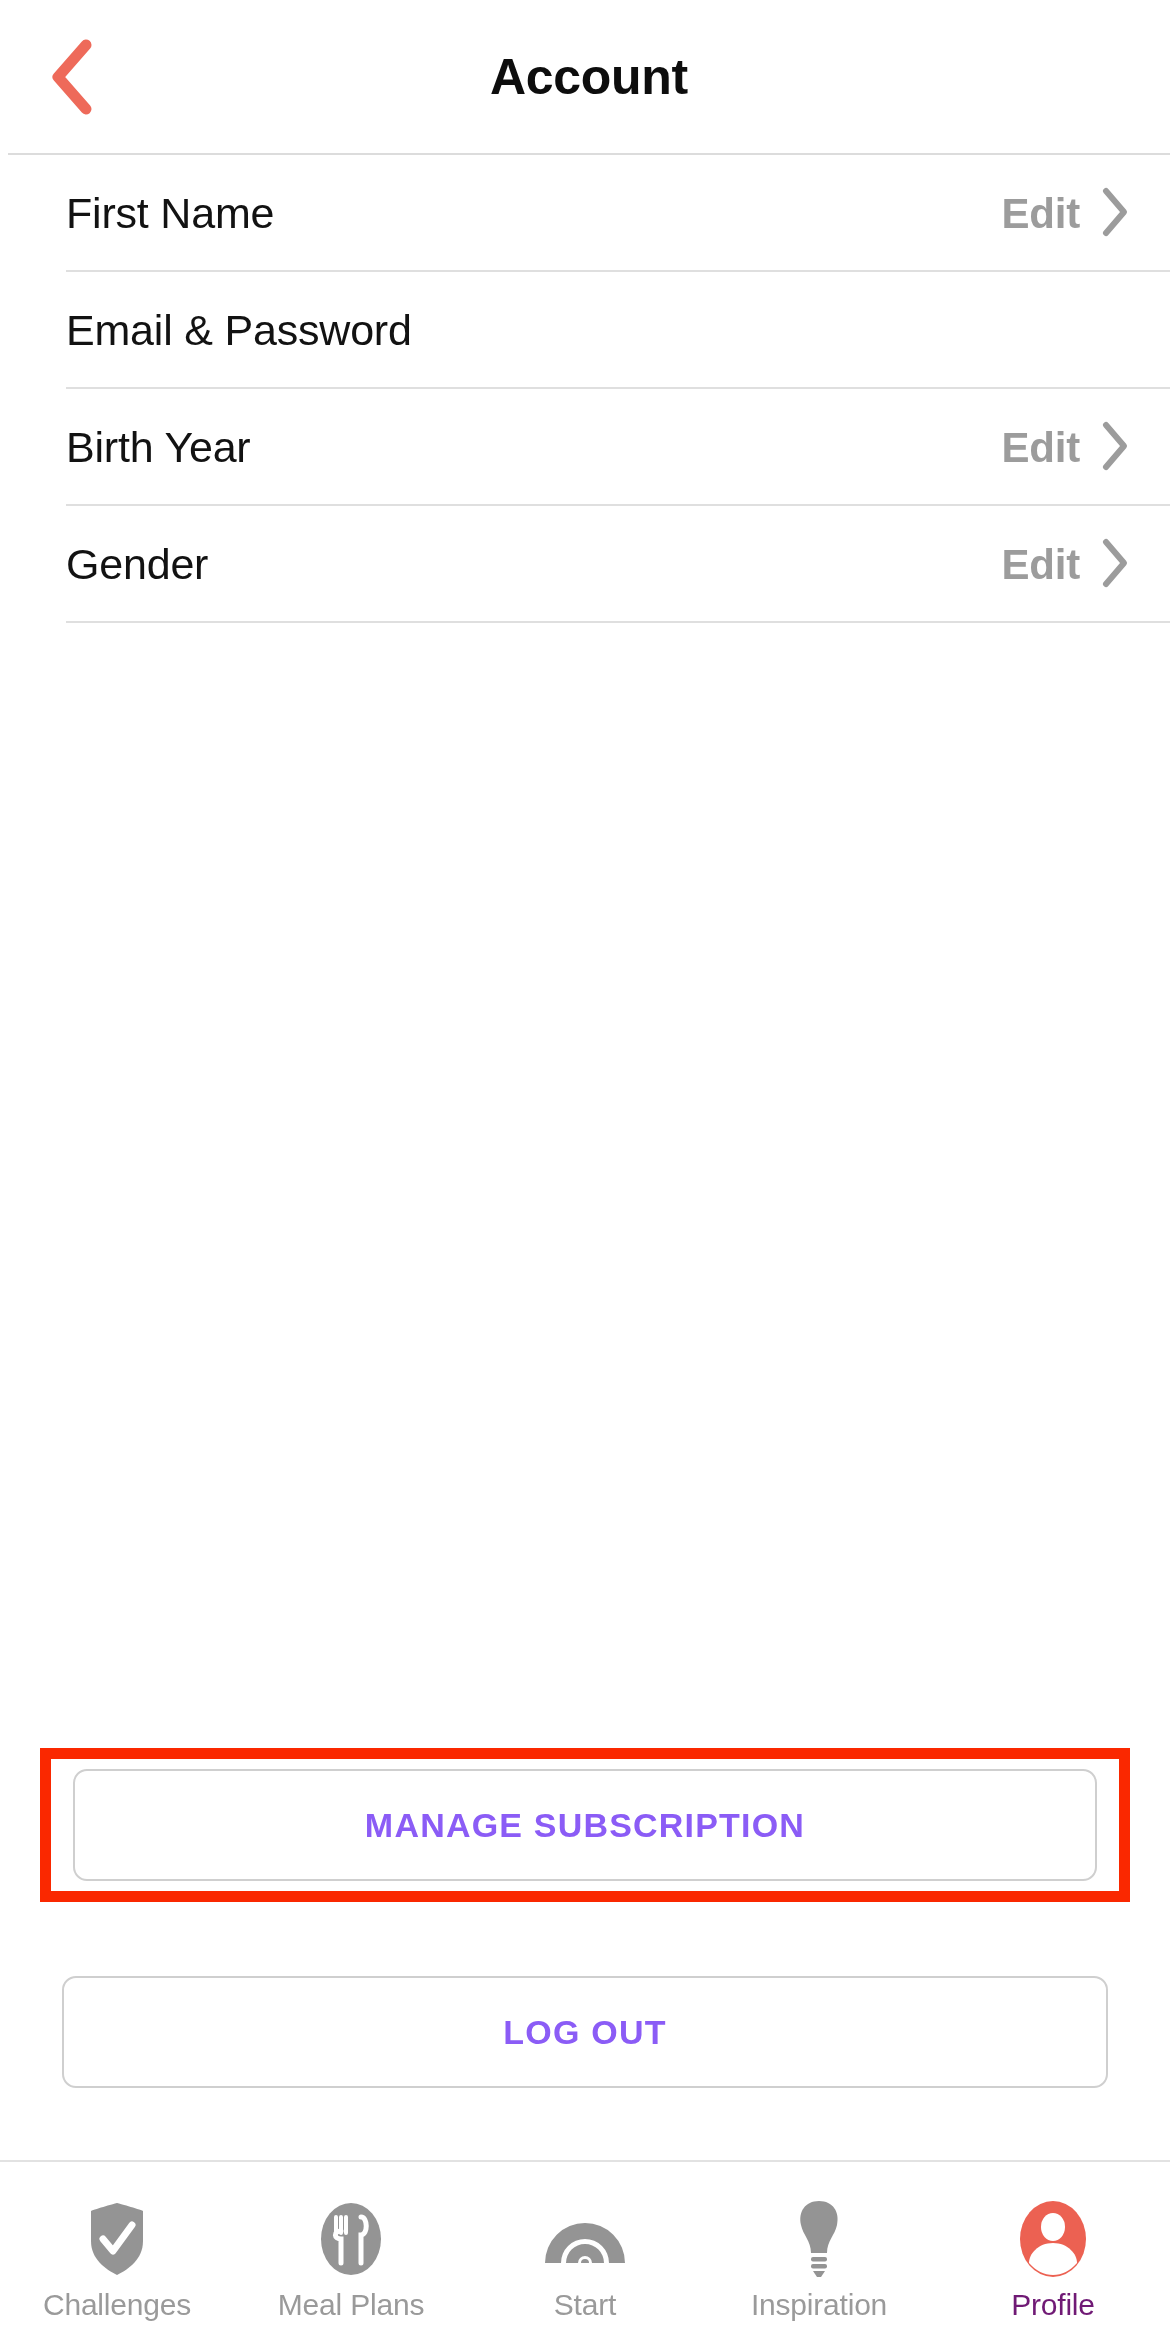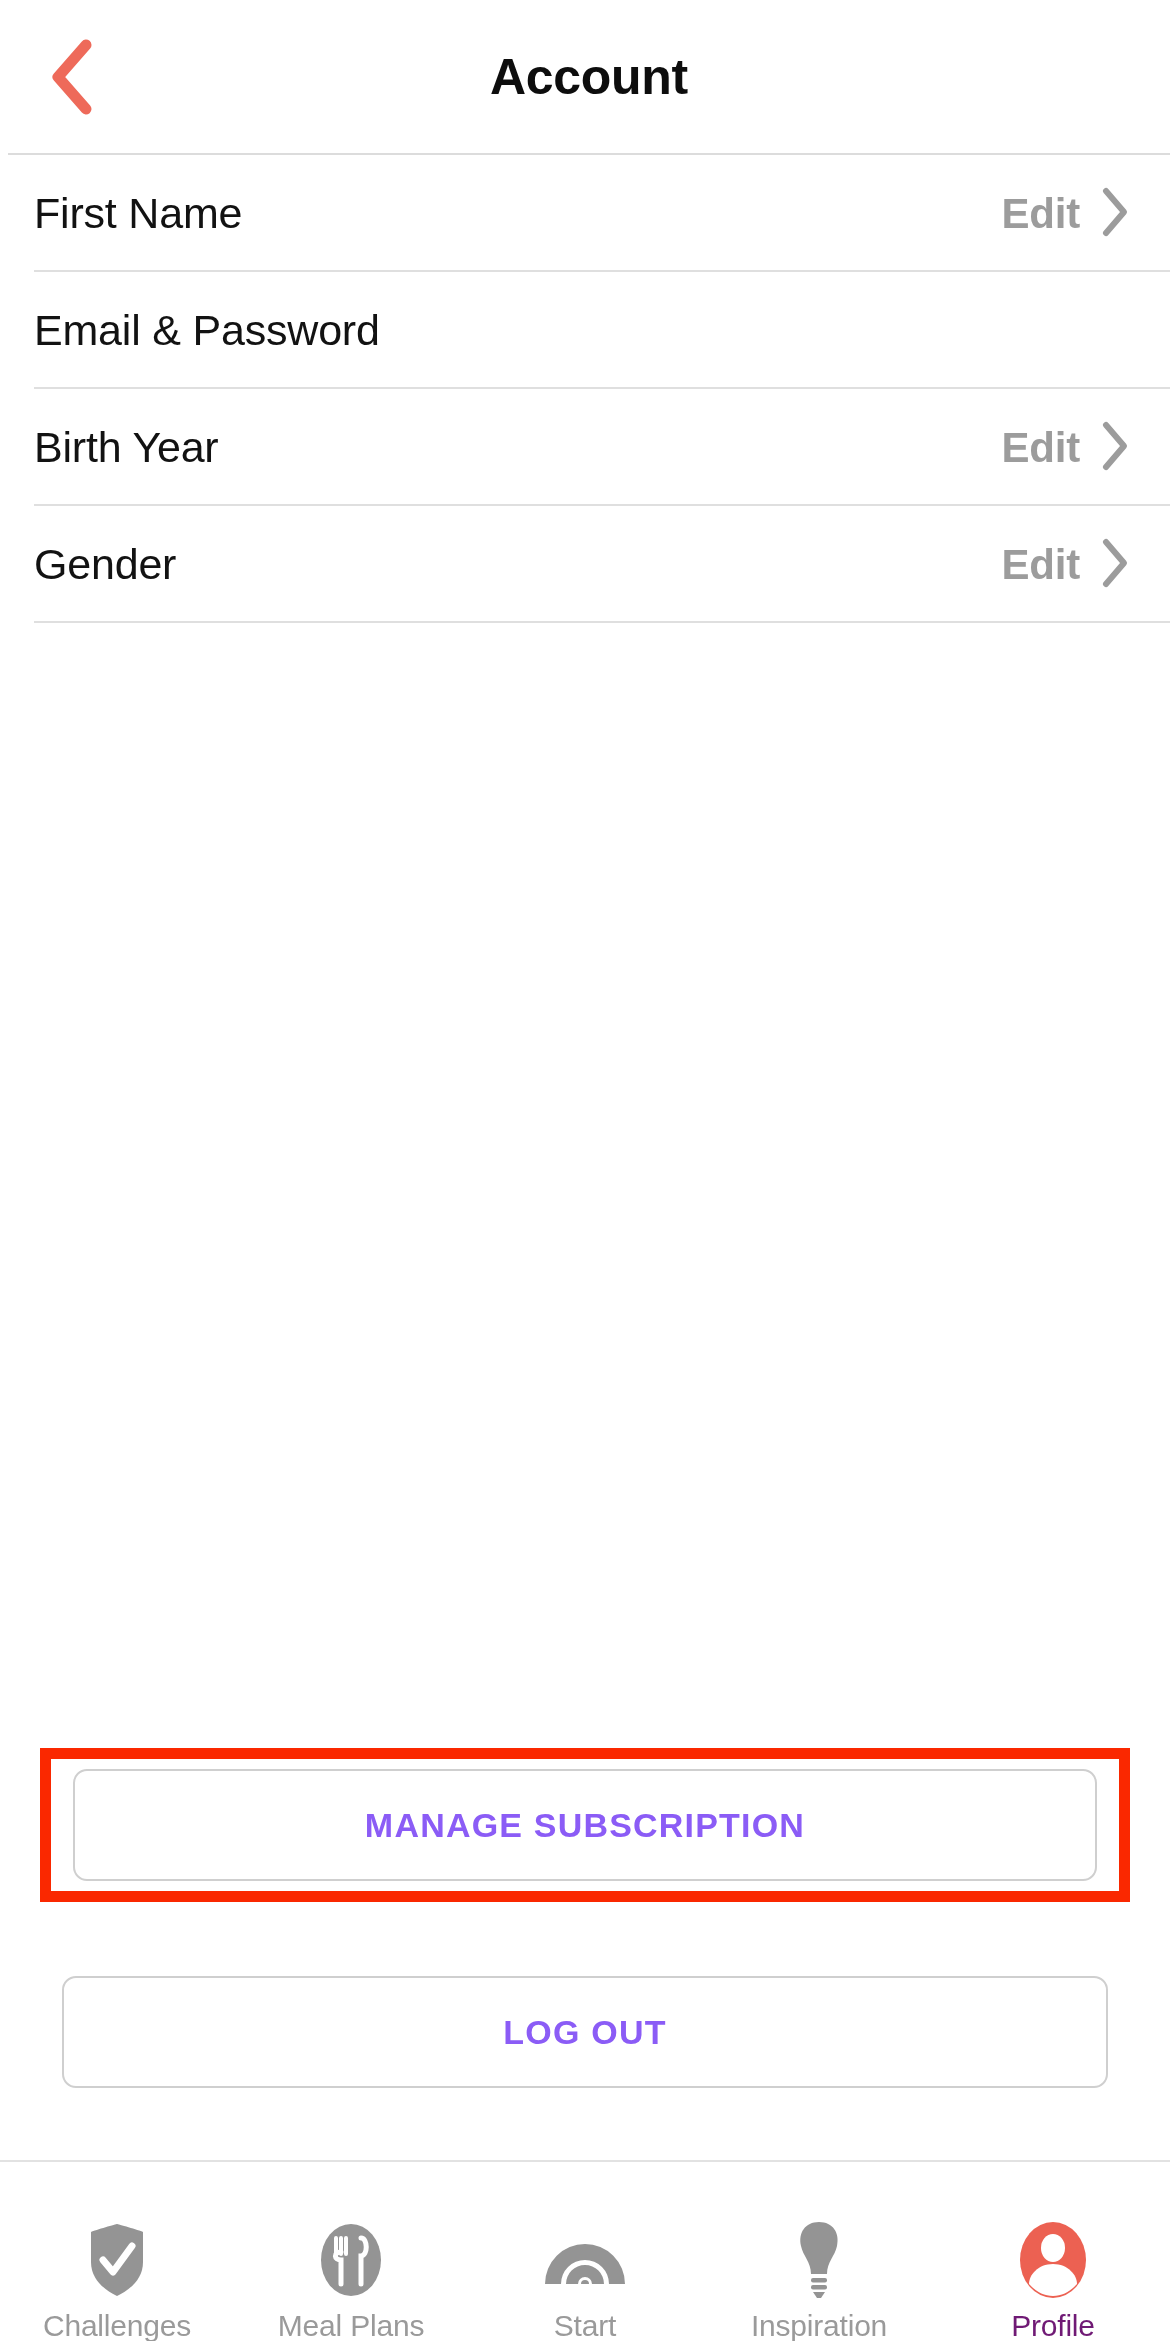--- a/index.html
+++ b/index.html
@@ -34,21 +34,21 @@
   }
   .back-btn svg { display:block; }
   .header-title {
     font-size:50px;
     font-weight:700;
     color:#0d0d0d;
     letter-spacing:-0.3px;
   }
 
   
-  .list { flex:0 0 auto; }
+  .list { flex:0 0 auto;padding-left:32px; }
   .row {
     position:relative;
     height:117px;
     padding:0 34px;
     display:flex; align-items:center; justify-content:space-between;
     cursor:pointer;
   }
   .row::after {
     content:"";
     position:absolute;
@@ -104,21 +104,21 @@
     letter-spacing:1.2px;
     color:#8b5cf6;
     cursor:pointer;
   }
   .btn-gap { height:26px; }
 
   
   .tabbar {
     flex:0 0 181px;
     border-top:2px solid #e2e2e2;
-    display:flex; align-items:flex-end;
+    display:flex; align-items:center;
     padding-top:16px;
     background:#ffffff;
   }
   .tab {
     flex:1 1 0;
     display:flex; flex-direction:column;
     align-items:center; justify-content:flex-start;
     gap:12px;
     cursor:pointer;
   }

